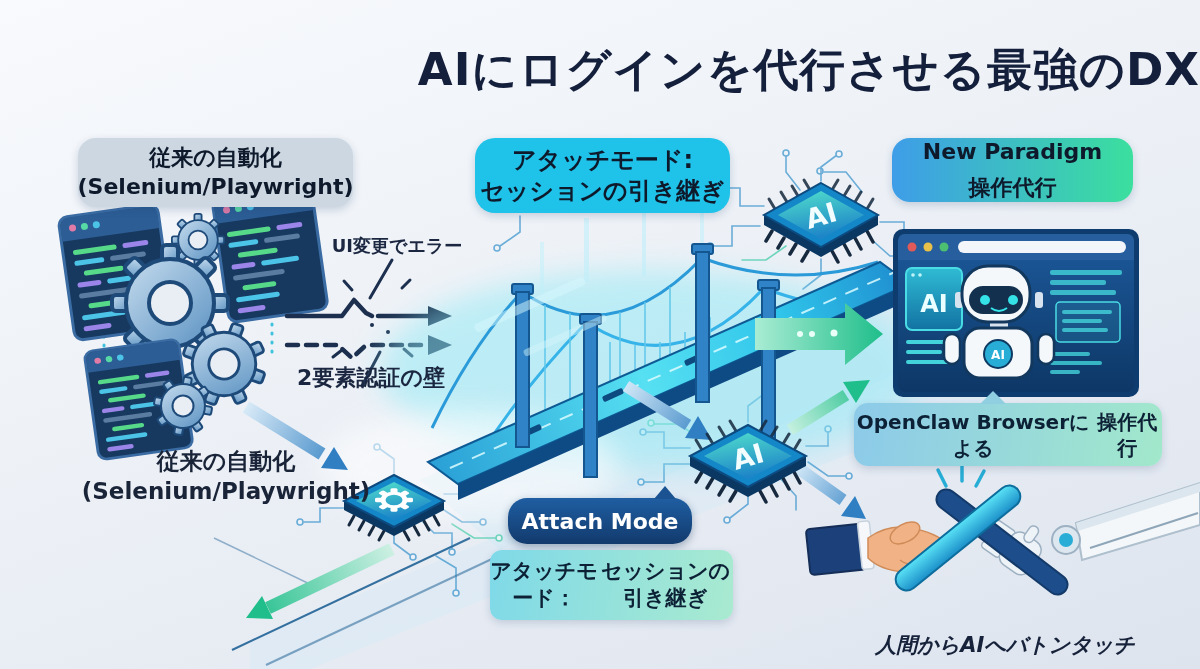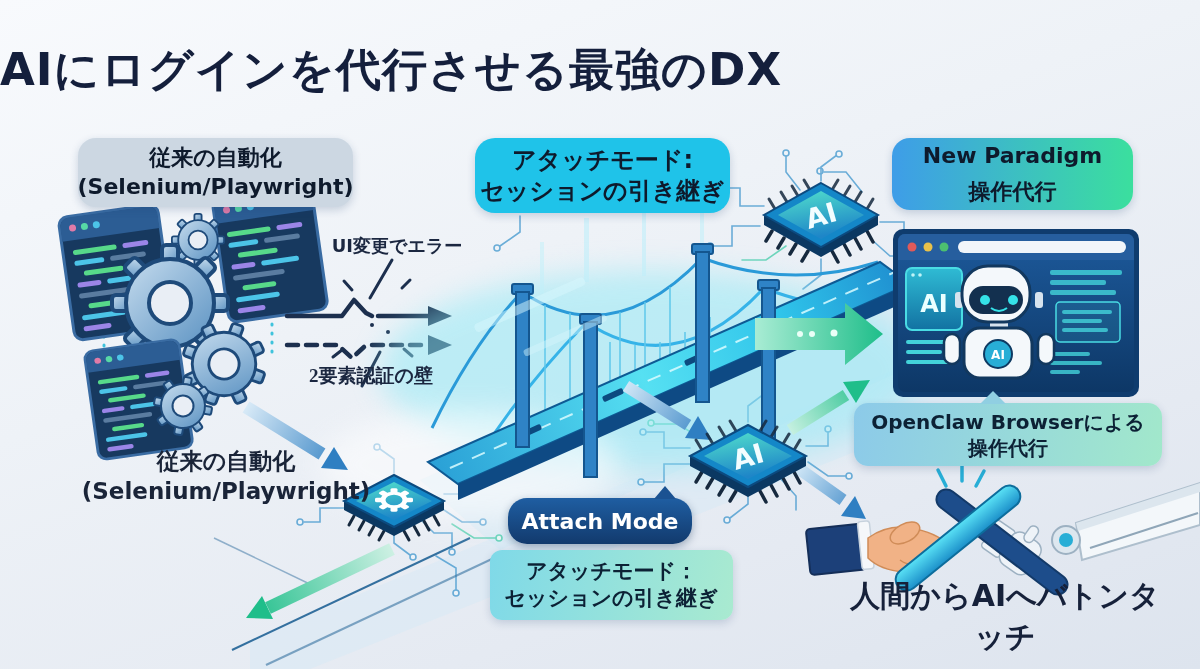--- a/index.html
+++ b/index.html
@@ -5,52 +5,52 @@
   html,body { margin:0; padding:0; background:#dfe5ee; }
   .stage {
     position:relative; width:1200px; height:669px; overflow:hidden;
     background:linear-gradient(160deg,#f8fafd 0%,#eef2f7 40%,#e5eaf2 75%,#dde4ee 100%);
     font-family:"DejaVu Sans","Liberation Sans",sans-serif;
   }
   .art { position:absolute; left:0; top:0; width:1200px; height:669px; }
   svg text { font-family:"DejaVu Sans","Liberation Sans",sans-serif; font-weight:bold; }
 
   .title {
-    position:absolute; left:0; right:0; top:40px; text-align:left;
+    position:absolute; left:0; right:0; top:40px; text-align:right;
     font-size:45px; font-weight:800; color:#141f3c; letter-spacing:1px;
   }
   .lbl {
     position:absolute; display:flex; flex-direction:column; align-items:center; justify-content:center;
     text-align:center; font-weight:bold; color:#0e1a2c; line-height:1.28;
     border-radius:18px; box-shadow:0 3px 9px rgba(25,60,110,.20);
   }
   .lbl-legacy   { left:78px;  top:138px; width:275px; height:69px; background:#ccd7e2; font-size:22px; }
   .lbl-attach   { left:475px; top:138px; width:255px; height:75px; background:#1fc3e9; font-size:24px; border-radius:20px; }
-  .lbl-paradigm { left:892px; top:138px; width:241px; height:72px; background:linear-gradient(90deg,#3e9de8,#3bdf9e); font-size:22px;gap:8px; }
+  .lbl-paradigm { left:892px; top:138px; width:241px; height:64px; background:linear-gradient(90deg,#3e9de8,#3bdf9e); font-size:22px;gap:8px; }
 
   .ann { position:absolute; font-weight:bold; color:#1b2740; text-align:center; }
   .ann-ui-error   { left:308px; top:234px; width:178px; font-size:18px; }
-  .ann-two-factor { left:282px; top:363px; width:178px; font-size:19px;font-family:Liberation Serif, serif; }
+  .ann-two-factor { left:282px; top:363px; width:178px; font-size:22px; }
   .legacy-bottom  { left:70px;  top:447px; width:312px; font-size:23px; line-height:1.3; color:#1a2438; }
-  .ann-baton      { left:840px; top:576px; width:330px; font-size:30px; color:#16213a; }
+  .ann-baton      { left:840px; top:631px; width:330px; font-size:21px; color:#16213a;font-style:italic; }
 
   .badge {
     position:absolute; left:508px; top:498px; width:184px; height:46px;
     background:linear-gradient(180deg,#1f5ea2,#123a6d); border-radius:19px;
     color:#ffffff; font-size:22px; font-weight:bold;
     display:flex; align-items:center; justify-content:center;
     box-shadow:0 3px 8px rgba(10,40,80,.35);
   }
   .badge::before {
     content:""; position:absolute; top:-12px; left:146px;
     border-left:11px solid transparent; border-right:11px solid transparent;
     border-bottom:13px solid #1b5292;
   }
   .cap {
-    position:absolute; display:flex; flex-direction:column; align-items:center; justify-content:center;
+    position:absolute; display:flex; flex-direction:row; align-items:center; justify-content:center;
     text-align:center; font-weight:bold; color:#0c2135; line-height:1.3;
     box-shadow:0 3px 8px rgba(25,60,110,.18);
   }
   .box-attach-bottom { left:490px; top:550px; width:243px; height:70px; font-size:21px;
     background:linear-gradient(100deg,#7fd9e8,#a9ead0); border-radius:12px; }
   .box-openclaw { left:854px; top:403px; width:308px; height:63px; font-size:20px;
     background:linear-gradient(100deg,#8ccae9,#a2e8cb); border-radius:14px; }
   .box-openclaw::before {
     content:""; position:absolute; top:-12px; left:126px;
     border-left:13px solid transparent; border-right:13px solid transparent;

